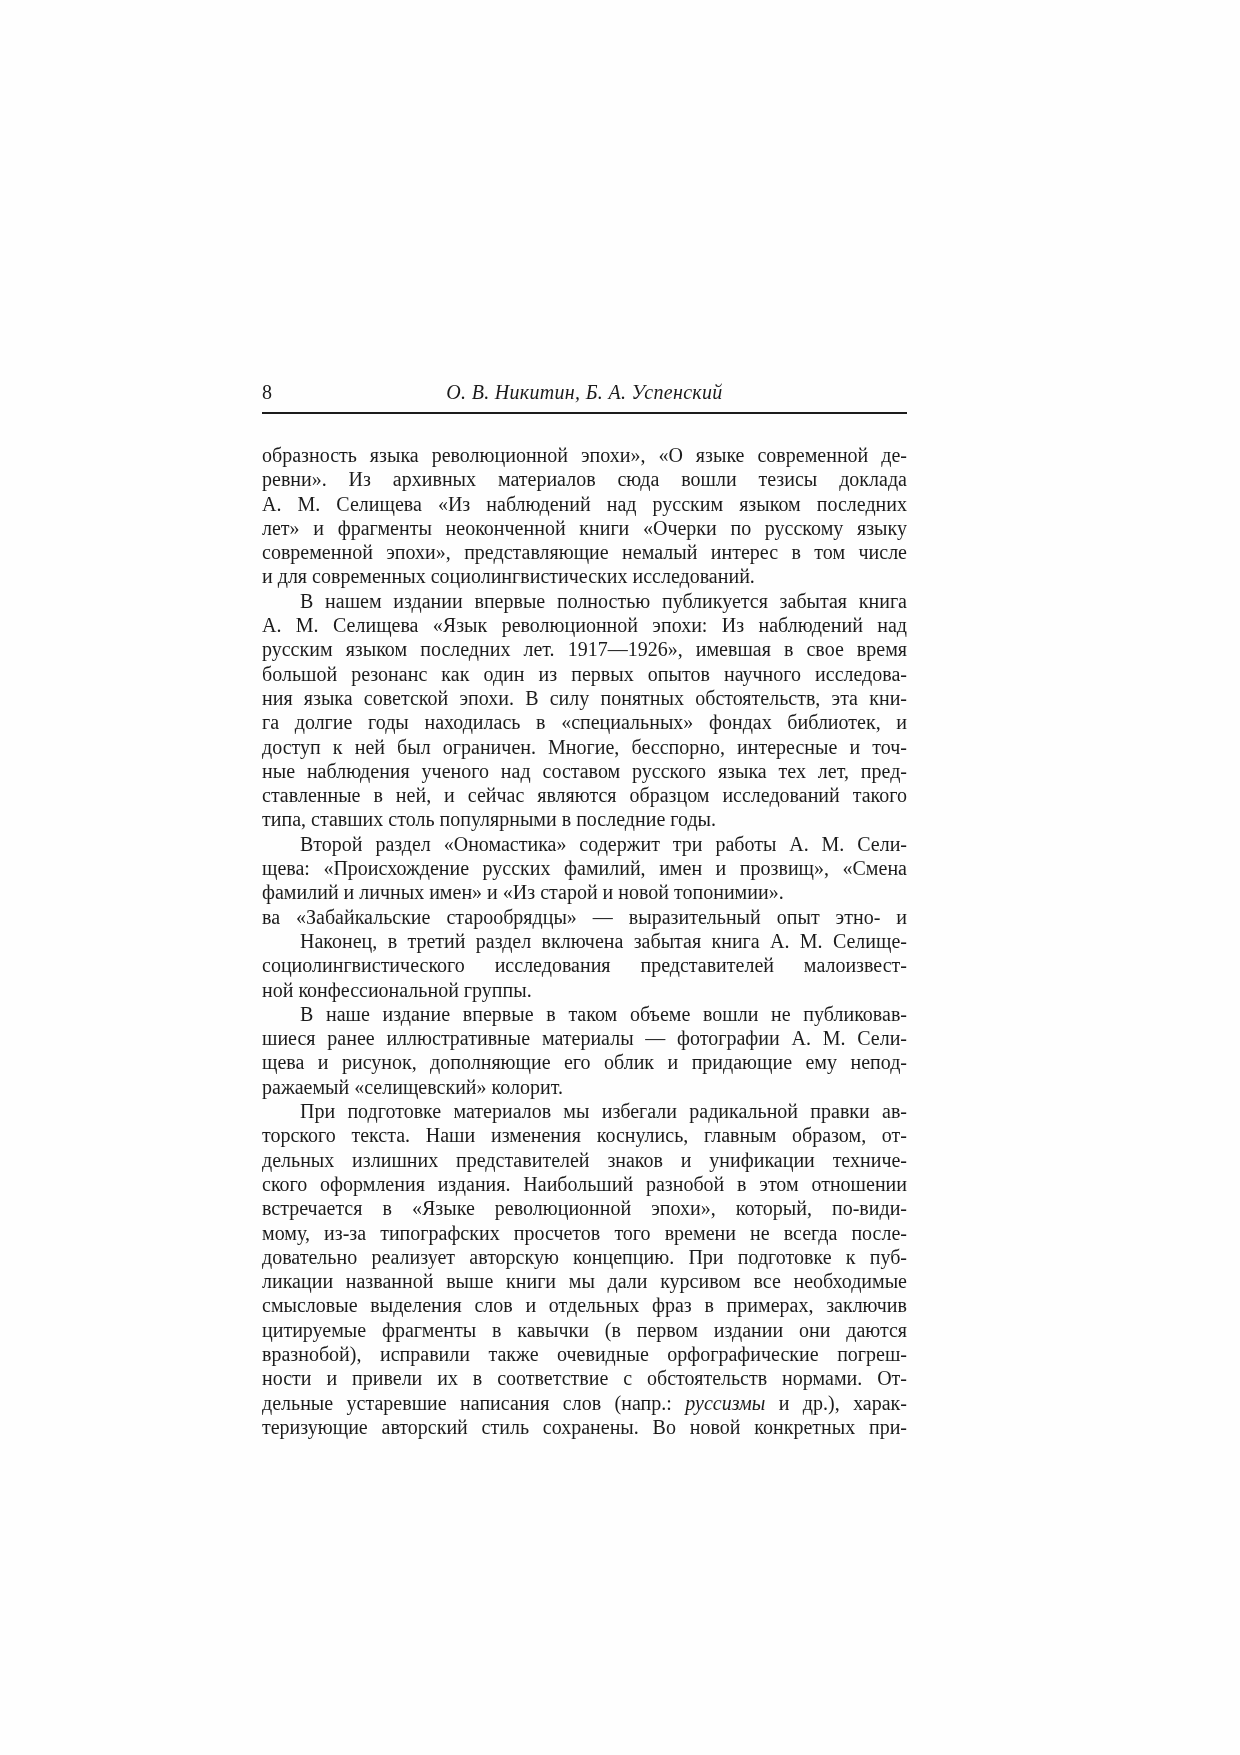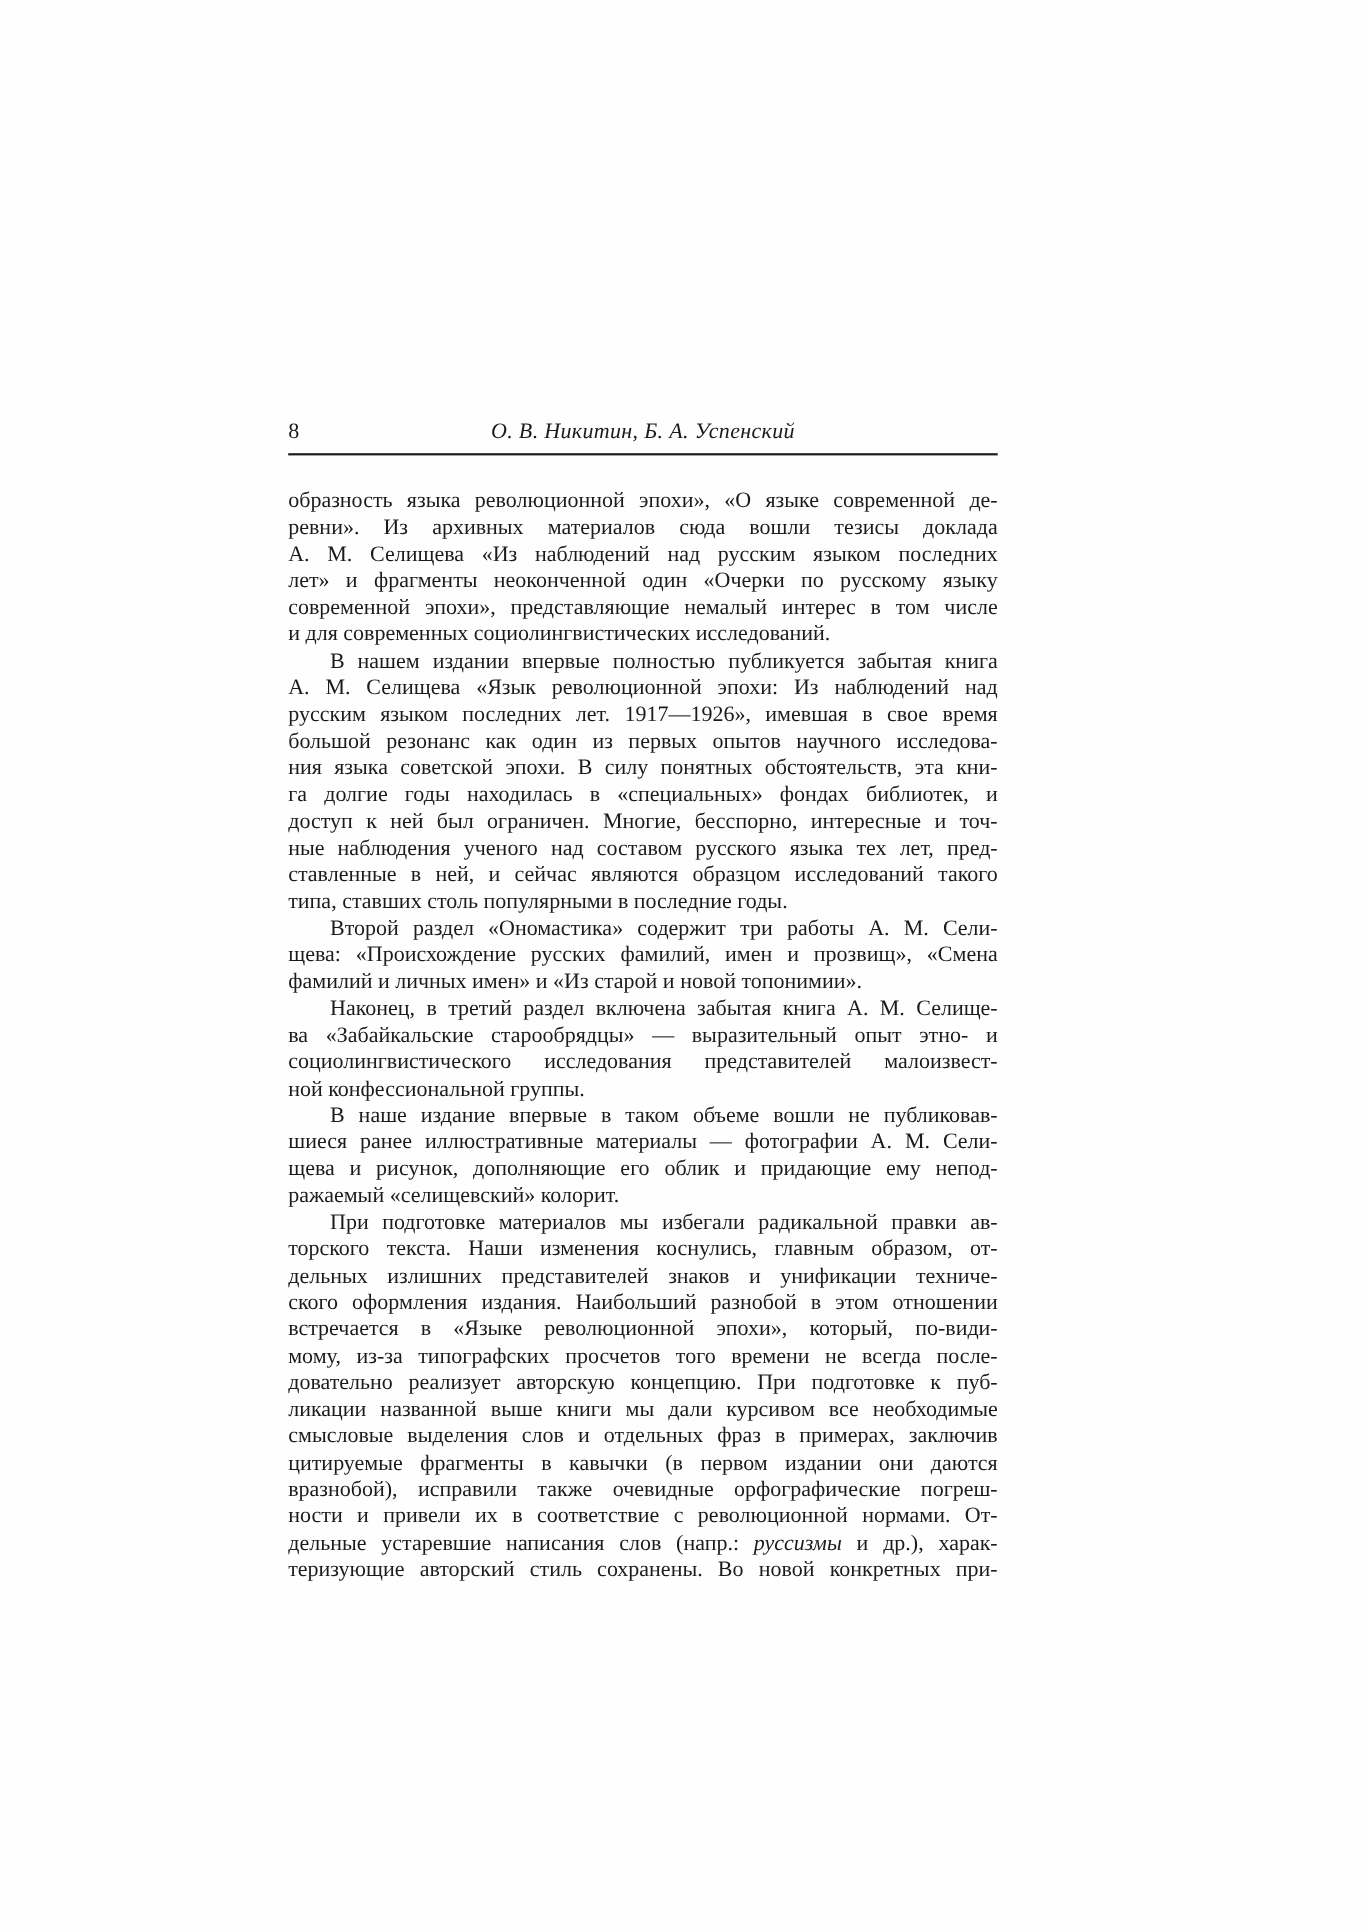--- a/index.html
+++ b/index.html
@@ -75,21 +75,21 @@
       <span class="running-title">О. В. Никитин, Б. А. Успенский</span>
     </div>
 
     <hr class="header-rule">
 
     <div class="bodytext">
         <div class="para">
           <div class="line">образность языка революционной эпохи», «О языке современной де-</div>
           <div class="line">ревни». Из архивных материалов сюда вошли тезисы доклада</div>
           <div class="line">А. М. Селищева «Из наблюдений над русским языком последних</div>
-          <div class="line">лет» и фрагменты неоконченной один «Очерки по русскому языку</div>
+          <div class="line">лет» и фрагменты неоконченной книги «Очерки по русскому языку</div>
           <div class="line">современной эпохи», представляющие немалый интерес в том числе</div>
           <div class="line endline">и для современных социолингвистических исследований.</div>
         </div>
         <div class="para">
           <div class="line indent">В нашем издании впервые полностью публикуется забытая книга</div>
           <div class="line">А. М. Селищева «Язык революционной эпохи: Из наблюдений над</div>
           <div class="line">русским языком последних лет. 1917—1926», имевшая в свое время</div>
           <div class="line">большой резонанс как один из первых опытов научного исследова-</div>
           <div class="line">ния языка советской эпохи. В силу понятных обстоятельств, эта кни-</div>
           <div class="line">га долгие годы находилась в «специальных» фондах библиотек, и</div>
@@ -97,22 +97,22 @@
           <div class="line">ные наблюдения ученого над составом русского языка тех лет, пред-</div>
           <div class="line">ставленные в ней, и сейчас являются образцом исследований такого</div>
           <div class="line endline">типа, ставших столь популярными в последние годы.</div>
         </div>
         <div class="para">
           <div class="line indent">Второй раздел «Ономастика» содержит три работы А. М. Сели-</div>
           <div class="line">щева: «Происхождение русских фамилий, имен и прозвищ», «Смена</div>
           <div class="line endline">фамилий и личных имен» и «Из старой и новой топонимии».</div>
         </div>
         <div class="para">
+          <div class="line">ва «Забайкальские старообрядцы» — выразительный опыт этно- и</div>
           <div class="line indent">Наконец, в третий раздел включена забытая книга А. М. Селище-</div>
-          <div class="line">ва «Забайкальские старообрядцы» — выразительный опыт этно- и</div>
           <div class="line">социолингвистического исследования представителей малоизвест-</div>
           <div class="line endline">ной конфессиональной группы.</div>
         </div>
         <div class="para">
           <div class="line indent">В наше издание впервые в таком объеме вошли не публиковав-</div>
           <div class="line">шиеся ранее иллюстративные материалы — фотографии А. М. Сели-</div>
           <div class="line">щева и рисунок, дополняющие его облик и придающие ему непод-</div>
           <div class="line endline">ражаемый «селищевский» колорит.</div>
         </div>
         <div class="para">
@@ -120,20 +120,20 @@
           <div class="line">торского текста. Наши изменения коснулись, главным образом, от-</div>
           <div class="line">дельных излишних представителей знаков и унификации техниче-</div>
           <div class="line">ского оформления издания. Наибольший разнобой в этом отношении</div>
           <div class="line">встречается в «Языке революционной эпохи», который, по-види-</div>
           <div class="line">мому, из-за типографских просчетов того времени не всегда после-</div>
           <div class="line">довательно реализует авторскую концепцию. При подготовке к пуб-</div>
           <div class="line">ликации названной выше книги мы дали курсивом все необходимые</div>
           <div class="line">смысловые выделения слов и отдельных фраз в примерах, заключив</div>
           <div class="line">цитируемые фрагменты в кавычки (в первом издании они даются</div>
           <div class="line">вразнобой), исправили также очевидные орфографические погреш-</div>
-          <div class="line">ности и привели их в соответствие с революционной нормами. От-</div>
+          <div class="line">ности и привели их в соответствие с обстоятельств нормами. От-</div>
           <div class="line">дельные устаревшие написания слов (напр.: <em>руссизмы</em> и др.), харак-</div>
           <div class="line">теризующие авторский стиль сохранены. Во новой конкретных при-</div>
         </div>
       </div>
 
   </div>
 </div>
 
 </body></html>

